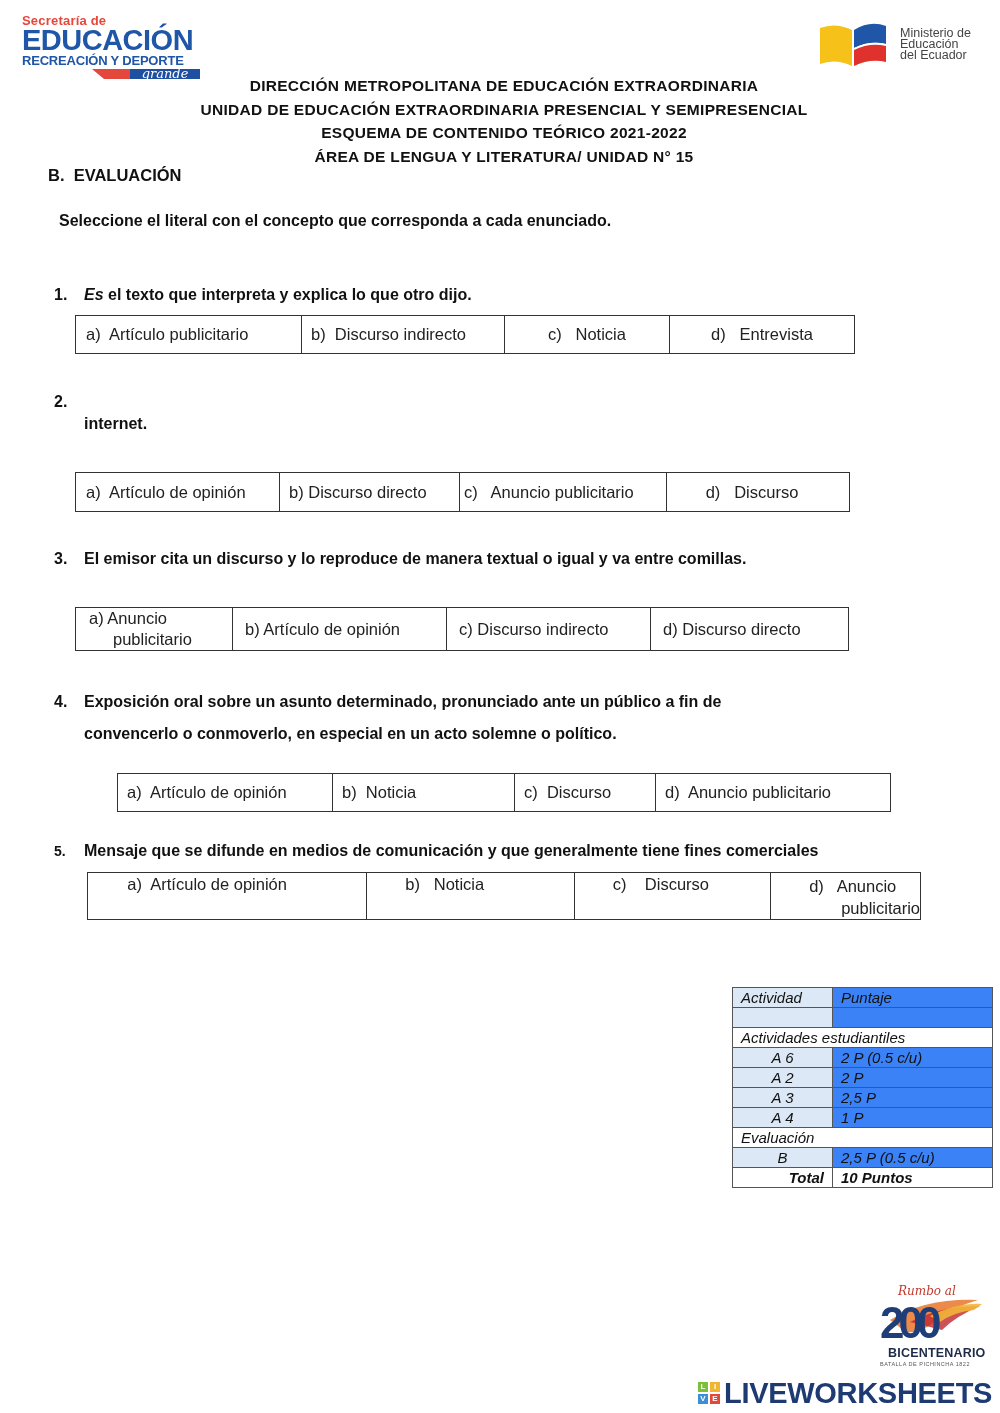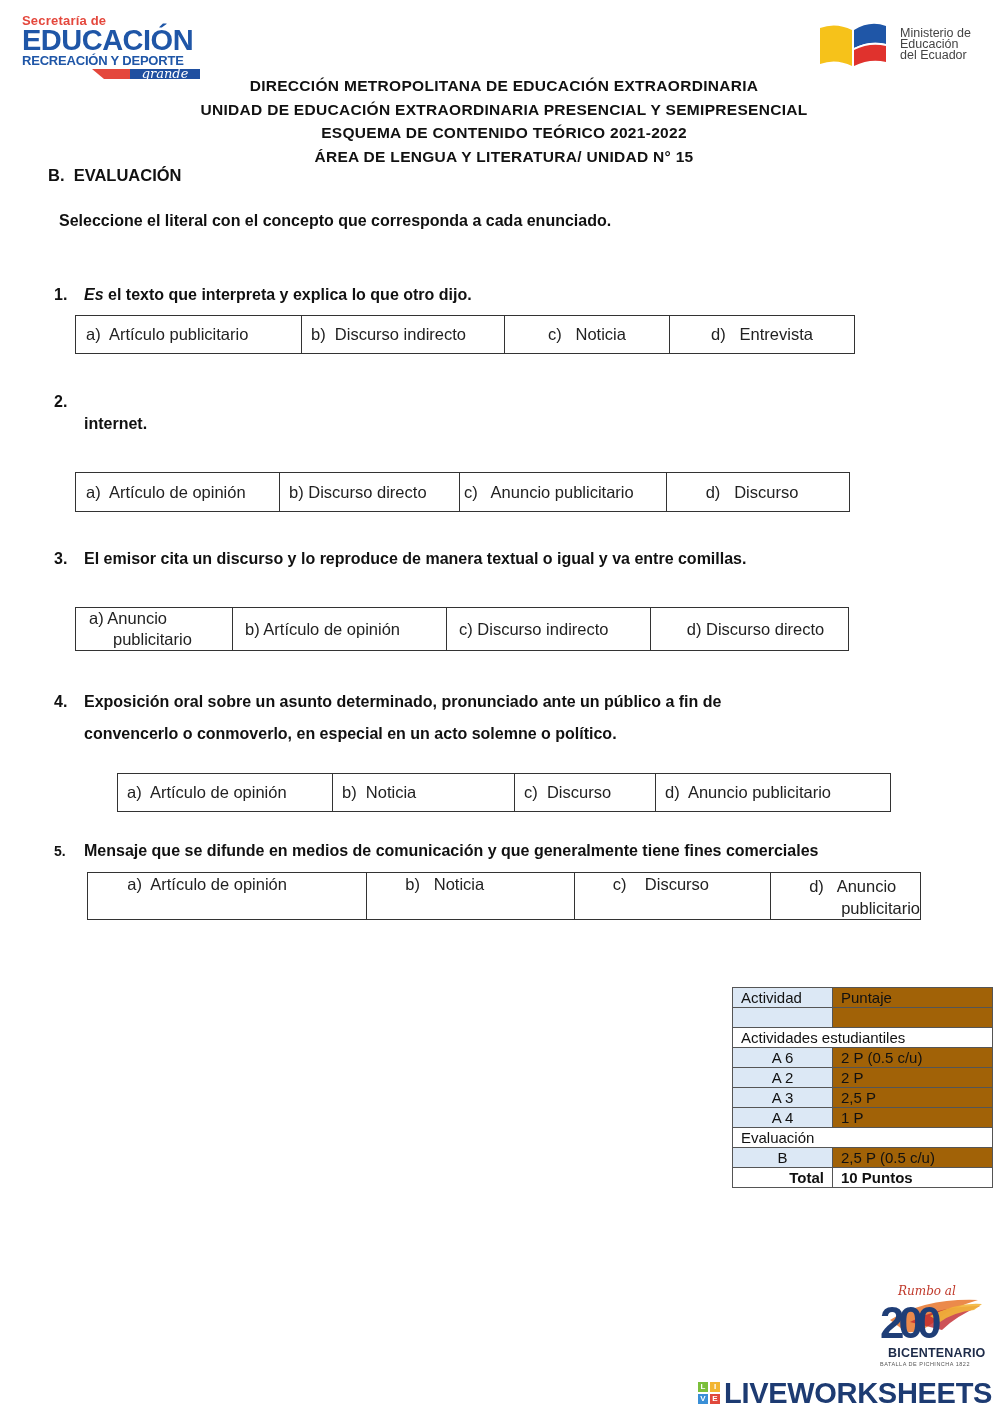--- a/index.html
+++ b/index.html
@@ -28,24 +28,24 @@
 
   .q { position:absolute; font-weight:bold; font-size:16px; line-height:22px; }
   .q .num { position:absolute; left:0; top:0; }
   .q .txt { position:absolute; left:30px; top:0; }
   .q .txt i { font-style:italic; }
 
   table.opts { position:absolute; border-collapse:collapse; font-size:16.5px; color:#222; }
   table.opts td { border:1.2px solid #333; padding:0; vertical-align:middle; }
 
   
-  table.score { position:absolute; left:732px; top:987px; border-collapse:collapse; font-size:15px; color:#111; width:261px; }
+  table.score { position:absolute; left:732px; top:987px; border-collapse:collapse; font-size:15px; color:#111; width:261px;font-style:italic; }
   table.score td { border:1px solid #555; height:19px; padding:0 0 0 8px; line-height:19px; }
   table.score td.a { background:#dce8f5; width:91px; }
-  table.score td.p { background:#a16207; }
+  table.score td.p { background:#3b82f6; }
   table.score td.center { text-align:center; padding:0; }
   table.score td.wide { background:#fff; }
   table.score td.total { text-align:right; padding-right:8px; font-weight:bold; background:#fff; }
   table.score td.totalv { font-weight:bold; background:#fff; }
 
   
   .bicen { left:870px; top:1284px; width:120px; height:84px; }
   .bicen .rumbo { position:absolute; left:28px; top:0; font-family:"DejaVu Serif", serif; font-style:italic; color:#c0392b; font-size:12px; }
   .bicen .num { position:absolute; left:10px; top:14px; font-size:44px; font-weight:900; color:#1f3e77; letter-spacing:-6px; }
   .bicen .bc { position:absolute; left:18px; top:62px; font-weight:bold; font-size:12.5px; color:#1d2b49; letter-spacing:0.2px; }
@@ -130,21 +130,21 @@
 </div>
 <table class="opts" style="left:75px; top:607px; width:774px; height:41px;">
   <tbody>
       <tr>
     <td style="width:143px; padding-left:13px; line-height:21px;">
       <div><span>a)</span> <span>Anuncio</span></div>
       <div style="padding-left:24px;">publicitario</div>
     </td>
     <td style="width:201px; padding-left:12px;"><span>b)</span> <span>Artículo de opinión</span></td>
     <td style="width:191px; padding-left:12px;"><span>c)</span> <span>Discurso indirecto</span></td>
-    <td style="padding-left:12px;text-align:center;"><span>d)</span> <span>Discurso directo</span></td>
+    <td style="padding-left:12px;"><span>d)</span> <span>Discurso directo</span></td>
   </tr>
 </tbody>
   </table>
 
 <div class="q" style="left:54px; top:691px; width:900px; height:60px;">
   <span class="num">4.</span>
   <span class="txt" style="white-space:nowrap;">Exposición oral sobre un asunto determinado, pronunciado ante un público a fin de</span>
   <span class="txt" style="top:32px; white-space:nowrap;">convencerlo o conmoverlo, en especial en un acto solemne o político.</span>
 </div>
 <table class="opts" style="left:117px; top:773px; width:774px; height:39px;">

